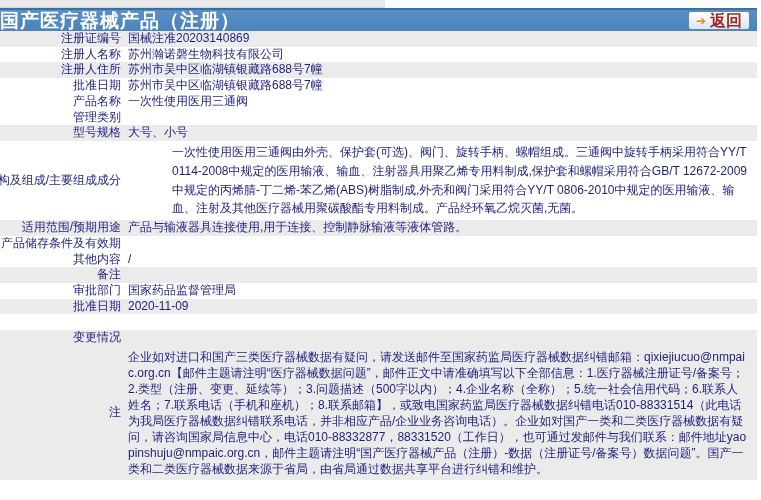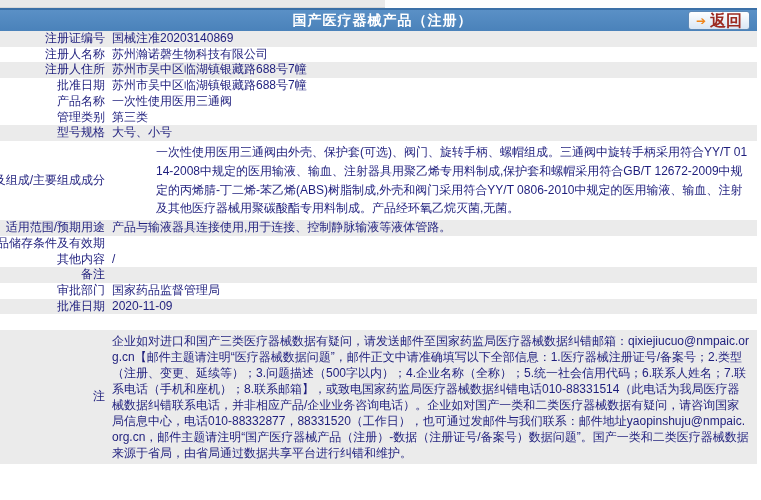--- a/index.html
+++ b/index.html
@@ -12,34 +12,34 @@
   
   .topstrip{height:8px;display:flex;}
   .topstrip .left{width:385px;background:#e9e9e9;border-bottom:1px solid #d8d8d8;}
   .topstrip .right{flex:1;background:#fdfdfd;}
   
   .header{
     height:21px;background:linear-gradient(#5a90c6,#4a82ba);
     border-top:2px solid #3a6fa6;position:relative;
     display:flex;align-items:center;
   }
-  .title{flex:1;text-align:center;color:#fff;font-weight:bold;font-size:14px;letter-spacing:1px;padding-left:8px;}
+  .title{flex:1;color:#fff;font-weight:bold;font-size:19px;letter-spacing:1px;}
   .back-btn{
     position:absolute;right:7px;top:1px;height:17px;padding:0 7px;
     background:linear-gradient(#ffffff,#d9e6f4);
     border:1px solid #5d88b5;border-radius:3px;
     display:flex;align-items:center;gap:4px;cursor:pointer;
   }
   .back-btn .arrow{color:#f08519;font-size:12px;font-weight:bold;line-height:1;}
   .back-btn .txt{color:#9c2a21;font-weight:bold;font-size:16px;line-height:1;}
   
   .row{display:flex;align-items:center;min-height:15.7px;line-height:15.7px;}
   .row.shaded{background:#ebebeb;}
   .cell-label{
-    width:112px;flex:none;box-sizing:border-box;padding-right:7px;
+    width:128px;flex:none;box-sizing:border-box;padding-right:7px;
     display:flex;justify-content:flex-end;white-space:nowrap;overflow:visible;
   }
   .cell-value{flex:1;padding-right:8px;word-break:break-all;}
   .row.variant-structure .cell-value{line-height:18.8px;padding-top:2px;padding-bottom:2px;margin-left:44px;}
   .row.variant-note{padding:3px 0;}
   .row.variant-note .cell-value{line-height:16px;}
   
   .footer{height:24px;display:flex;justify-content:center;align-items:flex-start;padding-top:3px;}
   .footer-back{display:flex;align-items:center;cursor:pointer;position:relative;}
 </style>
@@ -82,21 +82,20 @@
     <div class="cell-value">苏州市吴中区临湖镇银藏路688号7幢</div>
   </div>
 
   <div class="row">
     <div class="cell-label">产品名称</div>
     <div class="cell-value">一次性使用医用三通阀</div>
   </div>
 
   <div class="row">
     <div class="cell-label">管理类别</div>
-    <div class="cell-value">第三类</div>
   </div>
 
   <div class="row shaded">
     <div class="cell-label">型号规格</div>
     <div class="cell-value">大号、小号</div>
   </div>
 
   <div class="row variant-structure">
     <div class="cell-label">结构及组成/主要组成成分</div>
     <div class="cell-value">一次性使用医用三通阀由外壳、保护套(可选)、阀门、旋转手柄、螺帽组成。三通阀中旋转手柄采用符合YY/T 0114-2008中规定的医用输液、输血、注射器具用聚乙烯专用料制成,保护套和螺帽采用符合GB/T 12672-2009中规定的丙烯腈-丁二烯-苯乙烯(ABS)树脂制成,外壳和阀门采用符合YY/T 0806-2010中规定的医用输液、输血、注射及其他医疗器械用聚碳酸酯专用料制成。产品经环氧乙烷灭菌,无菌。</div>
@@ -129,20 +128,24 @@
   </div>
 
   <div class="row shaded">
     <div class="cell-label">批准日期</div>
     <div class="cell-value">2020-11-09</div>
   </div>
 
   <div class="row">
   </div>
 
+  <div class="row shaded">
+    <div class="cell-label">变更情况</div>
+    <div class="cell-value"></div>
+  </div>
 
   <div class="row shaded variant-note">
     <div class="cell-label">注</div>
     <div class="cell-value">企业如对进口和国产三类医疗器械数据有疑问，请发送邮件至国家药监局医疗器械数据纠错邮箱：qixiejiucuo@nmpaic.org.cn【邮件主题请注明“医疗器械数据问题”，邮件正文中请准确填写以下全部信息：1.医疗器械注册证号/备案号；2.类型（注册、变更、延续等）；3.问题描述（500字以内）；4.企业名称（全称）；5.统一社会信用代码；6.联系人姓名；7.联系电话（手机和座机）；8.联系邮箱】，或致电国家药监局医疗器械数据纠错电话010-88331514（此电话为我局医疗器械数据纠错联系电话，并非相应产品/企业业务咨询电话）。企业如对国产一类和二类医疗器械数据有疑问，请咨询国家局信息中心，电话010-88332877，88331520（工作日），也可通过发邮件与我们联系：邮件地址yaopinshuju@nmpaic.org.cn，邮件主题请注明“国产医疗器械产品（注册）-数据（注册证号/备案号）数据问题”。国产一类和二类医疗器械数据来源于省局，由省局通过数据共享平台进行纠错和维护。</div>
   </div>
 </div>
 
   <div class="footer">
     <div class="footer-back">
       

